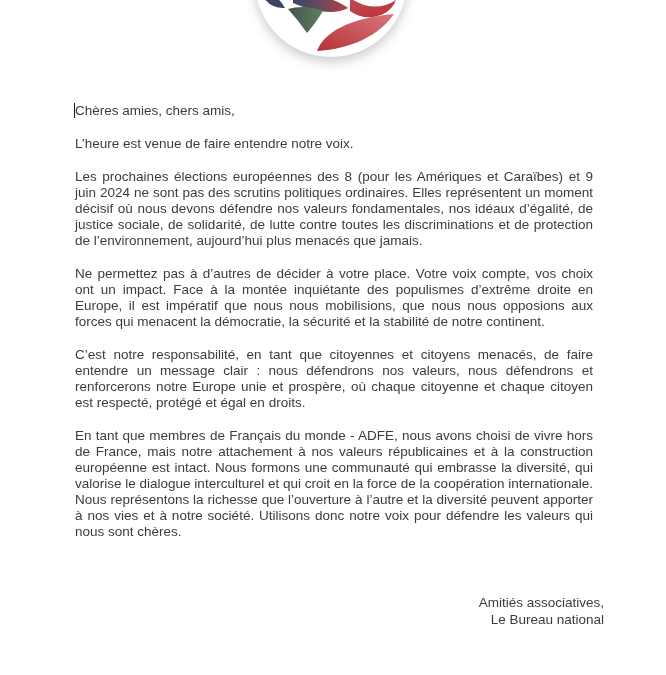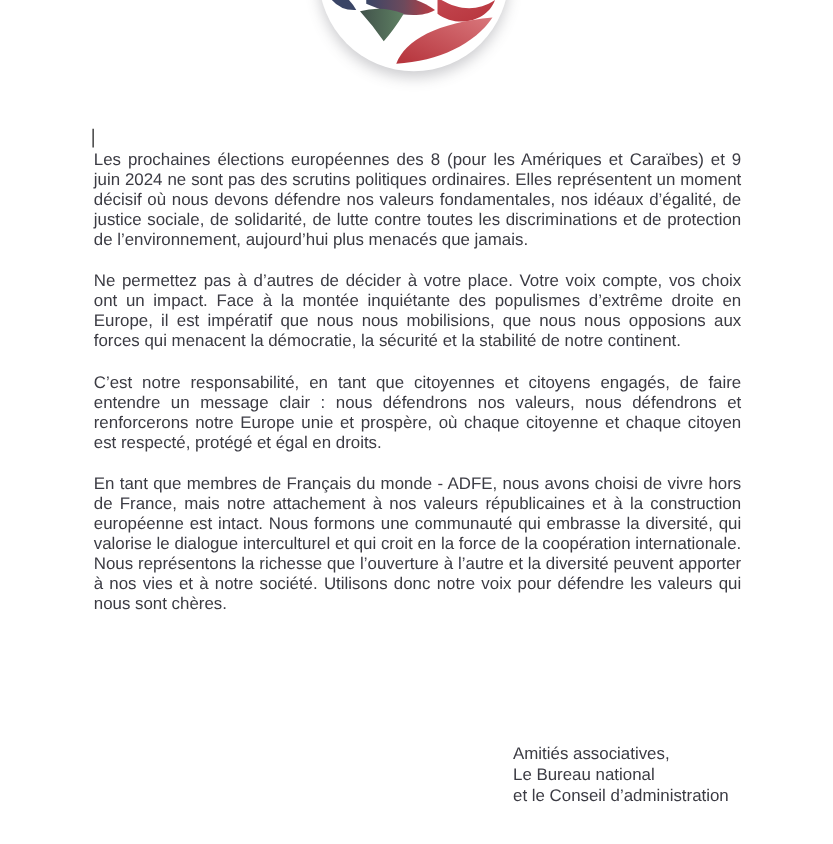--- a/index.html
+++ b/index.html
@@ -35,22 +35,22 @@
   .caret{
     position:absolute;
     left:-1px;top:0;
     width:1px;height:15px;
     background:#1c1c1c;
   }
   .salutation-row{position:relative;}
   
   .signature{
     position:absolute;
-    right:83px;top:594px;
-    text-align:left;
+    right:62px;top:594px;
+    text-align:right;
     color:#3b3b43;
     font-size:13.5px;
     line-height:17px;
   }
   .sig-italic{}
 </style>
 </head>
 <body>
 
 <div class="page">
@@ -85,26 +85,27 @@
 
       <path d="M95,93 C110,103 126,105 141,95 C135,112 111,118 95,106 Z" fill="url(#gRed)"></path>
 
       <path d="M62,146 C69,127 95,113 139,109 C125,130 96,144 62,146 Z" fill="url(#gRed2)"></path>
     </svg>
   </div>
 
   <div class="content">
     <p class="salutation-row">
       <span class="caret"></span>
+      <span>Chères amies, chers amis,</span>
     </p>
+    <p>L’heure est venue de faire entendre notre voix.</p>
     <p class="just">Les prochaines élections européennes des 8 (pour les Amériques et Caraïbes) et 9 juin 2024 ne sont pas des scrutins politiques ordinaires. Elles représentent un moment décisif où nous devons défendre nos valeurs fondamentales, nos idéaux d’égalité, de justice sociale, de solidarité, de lutte contre toutes les discriminations et de protection de l’environnement, aujourd’hui plus menacés que jamais.</p>
     <p class="just">Ne permettez pas à d’autres de décider à votre place. Votre voix compte, vos choix ont un impact. Face à la montée inquiétante des populismes d’extrême droite en Europe, il est impératif que nous nous mobilisions, que nous nous opposions aux forces qui menacent la démocratie, la sécurité et la stabilité de notre continent.</p>
-    <p class="just">C’est notre responsabilité, en tant que citoyennes et citoyens engagés, de faire entendre un message clair : nous défendrons nos valeurs, nous défendrons et renforcerons notre Europe unie et prospère, où chaque citoyenne et chaque citoyen est respecté, protégé et égal en droits.</p>
+    <p class="just">C’est notre responsabilité, en tant que citoyennes et citoyens menacés, de faire entendre un message clair : nous défendrons nos valeurs, nous défendrons et renforcerons notre Europe unie et prospère, où chaque citoyenne et chaque citoyen est respecté, protégé et égal en droits.</p>
     <p class="just">En tant que membres de Français du monde - ADFE, nous avons choisi de vivre hors de France, mais notre attachement à nos valeurs républicaines et à la construction européenne est intact. Nous formons une communauté qui embrasse la diversité, qui valorise le dialogue interculturel et qui croit en la force de la coopération internationale. Nous représentons la richesse que l’ouverture à l’autre et la diversité peuvent apporter à nos vies et à notre société. Utilisons donc notre voix pour défendre les valeurs qui nous sont chères.</p>
   </div>
 
   <div class="signature">
     <div>Amitiés associatives,</div>
     <div class="sig-italic">Le Bureau national</div>
-    <div class="sig-italic">et le Conseil d’administration</div>
   </div>
 
 </div>
 
 </body></html>

